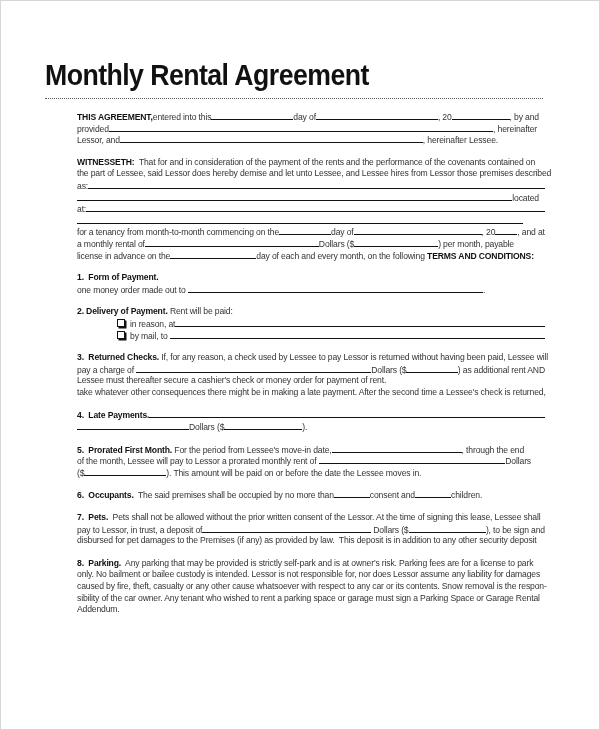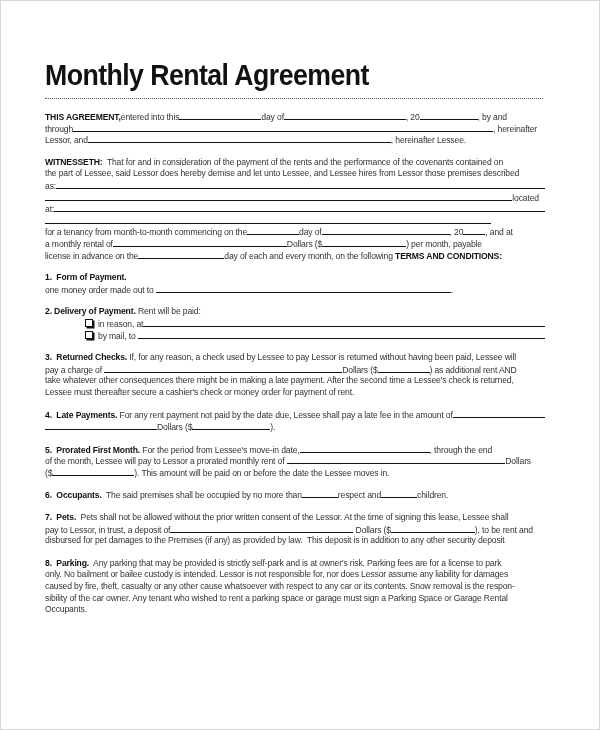--- a/index.html
+++ b/index.html
@@ -17,21 +17,21 @@
   }
   .title-rule {
     position: absolute; left: 44px; top: 97px; width: 498px;
     border-top: 1px dotted #555;
   }
   .body {
     position: absolute; left: 44px; top: 110px; width: 500px;
     font-size: 8.6px; line-height: 11.6px; color: #333;
     letter-spacing: -0.15px;
   }
-  .line { white-space: nowrap; display: flex; align-items: baseline; height: 11.6px; }
+  .line { white-space: nowrap; display: flex; align-items: baseline; height: 11.6px; margin-left: 32px; }
   .b { font-weight: bold; color: #111; }
   .blank { display: inline-block; border-bottom: 1px solid #111; height: 8px; vertical-align: baseline; }
   .fill { flex: 1; }
   .gap { height: 11px; }
   .cb-row { padding-left: 40px; }
   .cb {
     display: inline-block; width: 6px; height: 6px; border: 1px solid #111;
     box-shadow: 1.5px 1.5px 0 #111; margin-right: 5px; position: relative; top: 0px;
   }
 </style>
@@ -48,21 +48,21 @@
       <span class="b">THIS AGREEMENT,</span>
       <span> entered into this</span>
       <span class="blank" style="width:82px"></span>
       <span>day of </span>
       <span class="blank" style="width:122px"></span>
       <span> , 20</span>
       <span class="blank" style="width:58px"></span>
       <span>, by and</span>
     </div>
     <div class="line">
-      <span>through</span>
+      <span>provided</span>
       <span class="blank fill"></span>
       <span style="padding-right:8px"> , hereinafter</span>
     </div>
     <div class="line">
       <span>Lessor, and </span>
       <span class="blank" style="width:303px"></span>
       <span>, hereinafter Lessee.</span>
     </div>
 
     <div class="gap"></div>
@@ -148,31 +148,30 @@
       <span style="white-space:pre"> If, for any reason, a check used by Lessee to pay Lessor is returned without having been paid, Lessee will</span>
     </div>
     <div class="line">
       <span style="white-space:pre">pay a charge of </span>
       <span class="blank" style="width:238px"></span>
       <span>Dollars ($</span>
       <span class="blank" style="width:52px"></span>
       <span>) as additional rent AND</span>
     </div>
     <div class="line">
+      <span>Lessee must thereafter secure a cashier's check or money order for payment of rent.</span>
+    </div>
+    <div class="line">
       <span>take whatever other consequences there might be in making a late payment. After the second time a Lessee's check is returned,</span>
     </div>
-    <div class="line">
-      <span>Lessee must thereafter secure a cashier's check or money order for payment of rent.</span>
-    </div>
 
     <div class="gap"></div>
 
     <div class="line">
       <span class="b" style="white-space:pre">4.  Late Payments.</span>
-      <span style="white-space:pre"> For any rent payment not paid by the date due, Lessee shall pay a late fee in the amount of</span>
       <span class="blank fill"></span>
     </div>
     <div class="line">
       <span class="blank" style="width:112px"></span>
       <span>Dollars ($</span>
       <span class="blank" style="width:78px"></span>
       <span>).</span>
     </div>
 
     <div class="gap"></div>
@@ -193,37 +192,37 @@
       <span class="blank" style="width:82px"></span>
       <span>). This amount will be paid on or before the date the Lessee moves in.</span>
     </div>
 
     <div class="gap"></div>
 
     <div class="line">
       <span class="b" style="white-space:pre">6.  Occupants.</span>
       <span style="white-space:pre">  The said premises shall be occupied by no more than</span>
       <span class="blank" style="width:36px"></span>
-      <span>respect and</span>
+      <span>consent and</span>
       <span class="blank" style="width:36px"></span>
       <span>children.</span>
     </div>
 
     <div class="gap"></div>
 
     <div class="line">
       <span class="b" style="white-space:pre">7.  Pets.</span>
       <span style="white-space:pre">  Pets shall not be allowed without the prior written consent of the Lessor. At the time of signing this lease, Lessee shall</span>
     </div>
     <div class="line">
       <span>pay to Lessor, in trust, a deposit of</span>
       <span class="blank" style="width:183px"></span>
       <span style="white-space:pre"> Dollars ($</span>
       <span class="blank" style="width:84px"></span>
-      <span>), to be rent and</span>
+      <span>), to be sign and</span>
     </div>
     <div class="line">
       <span style="white-space:pre">disbursed for pet damages to the Premises (if any) as provided by law.  This deposit is in addition to any other security deposit</span>
     </div>
 
     <div class="gap"></div>
 
     <div class="line">
       <span class="b" style="white-space:pre">8.  Parking.</span>
       <span style="white-space:pre">  Any parking that may be provided is strictly self-park and is at owner's risk. Parking fees are for a license to park</span>
@@ -231,17 +230,17 @@
     <div class="line">
       <span>only. No bailment or bailee custody is intended. Lessor is not responsible for, nor does Lessor assume any liability for damages</span>
     </div>
     <div class="line">
       <span>caused by fire, theft, casualty or any other cause whatsoever with respect to any car or its contents. Snow removal is the respon-</span>
     </div>
     <div class="line">
       <span>sibility of the car owner. Any tenant who wished to rent a parking space or garage must sign a Parking Space or Garage Rental</span>
     </div>
     <div class="line">
-      <span>Occupants.</span>
+      <span>Addendum.</span>
     </div>
 
   </div>
 </div>
 
 </body></html>

